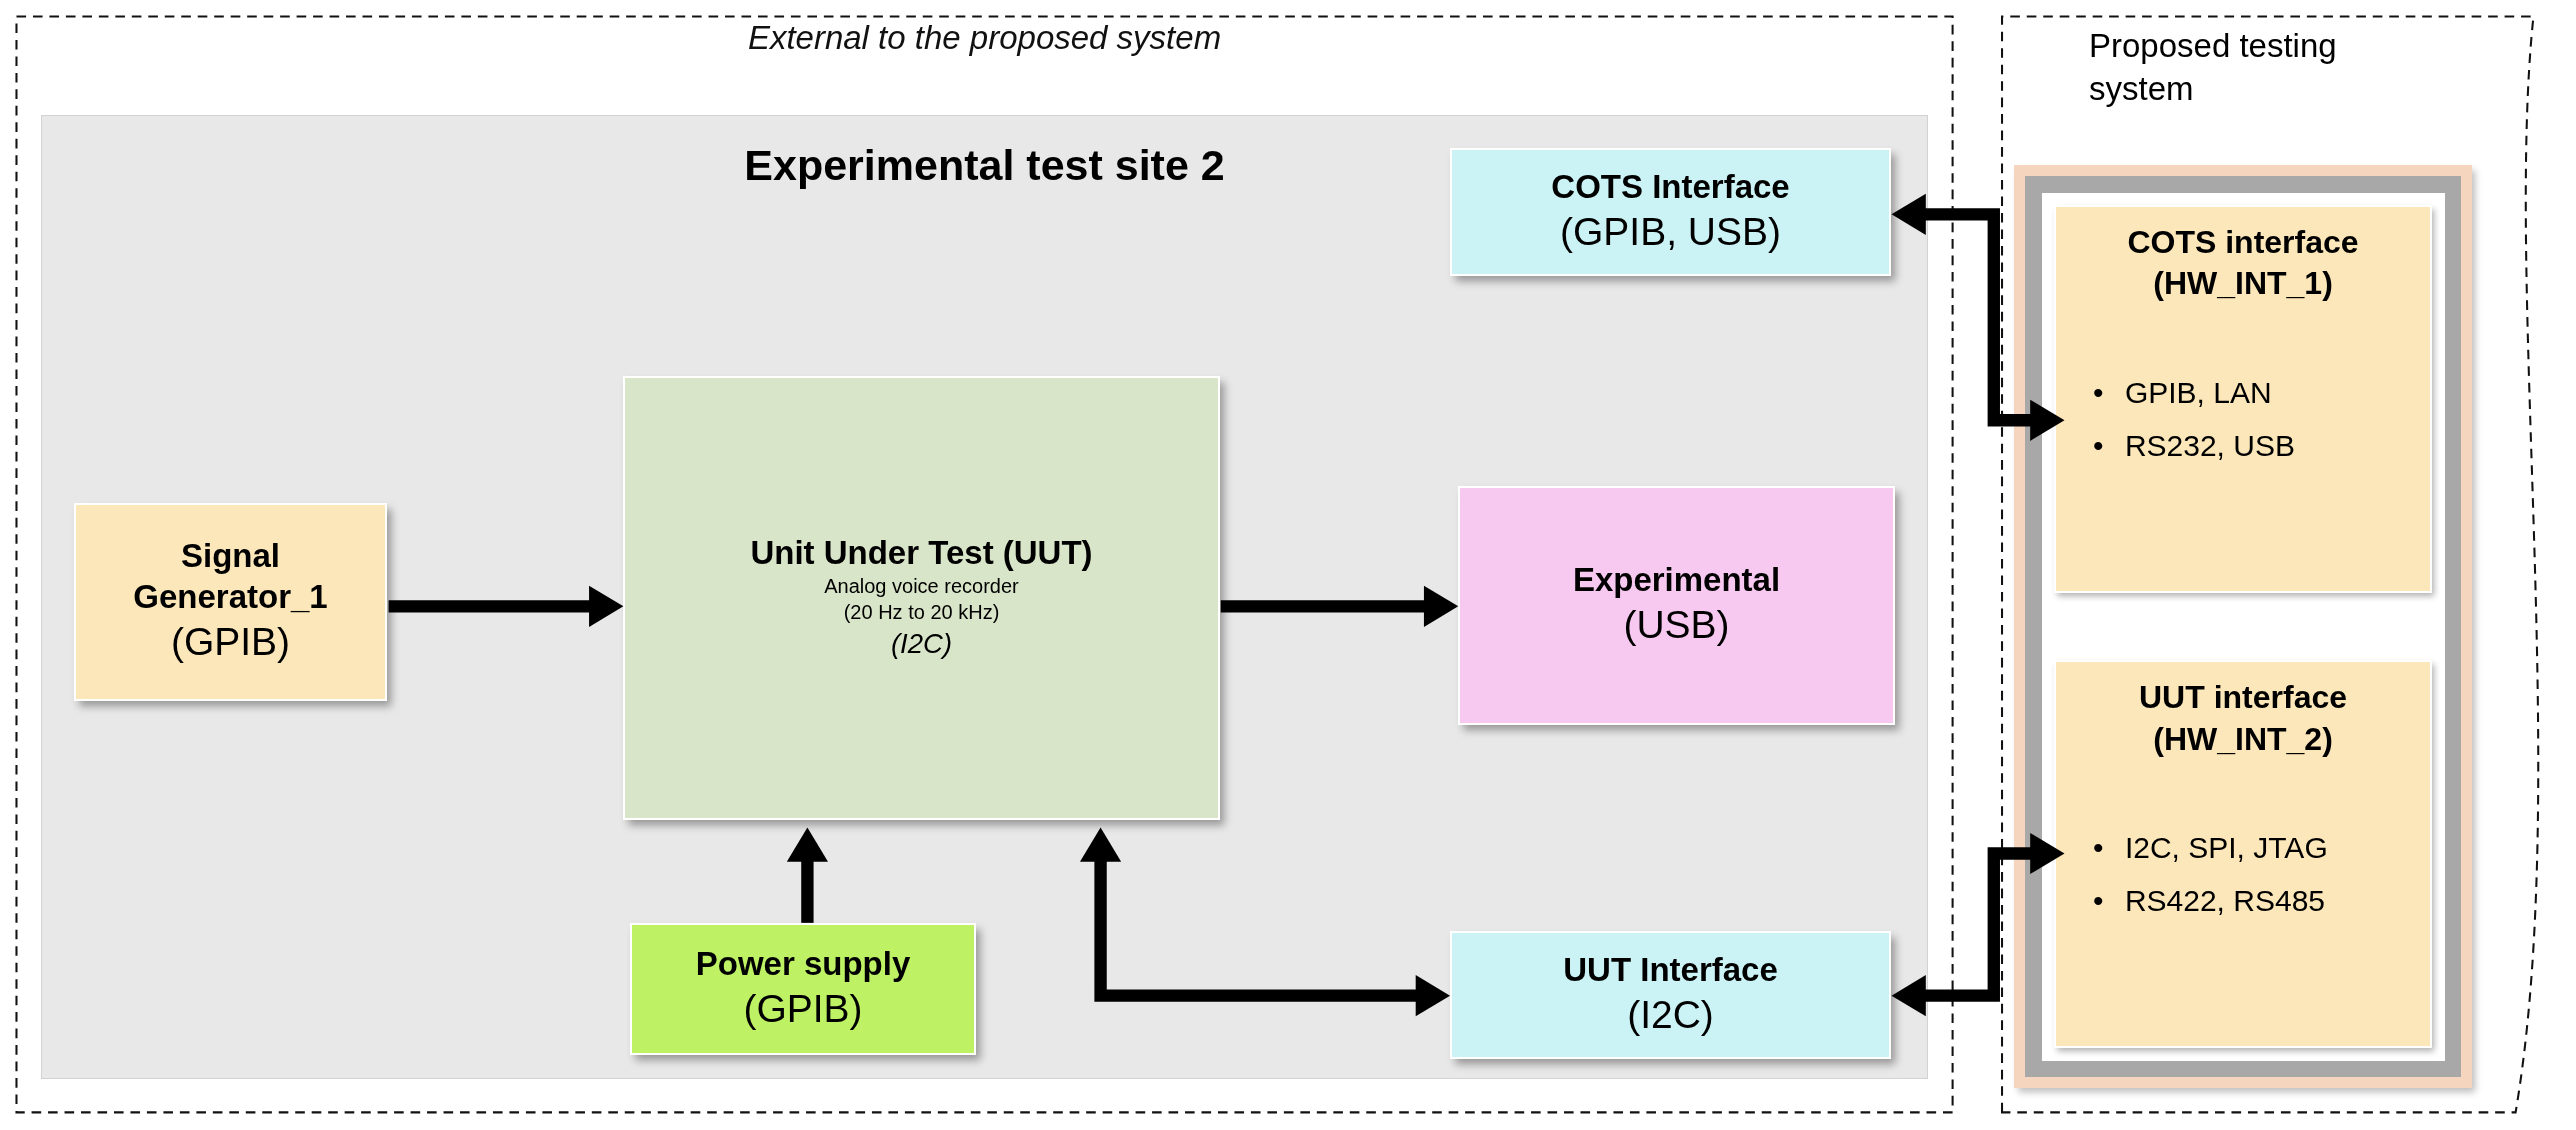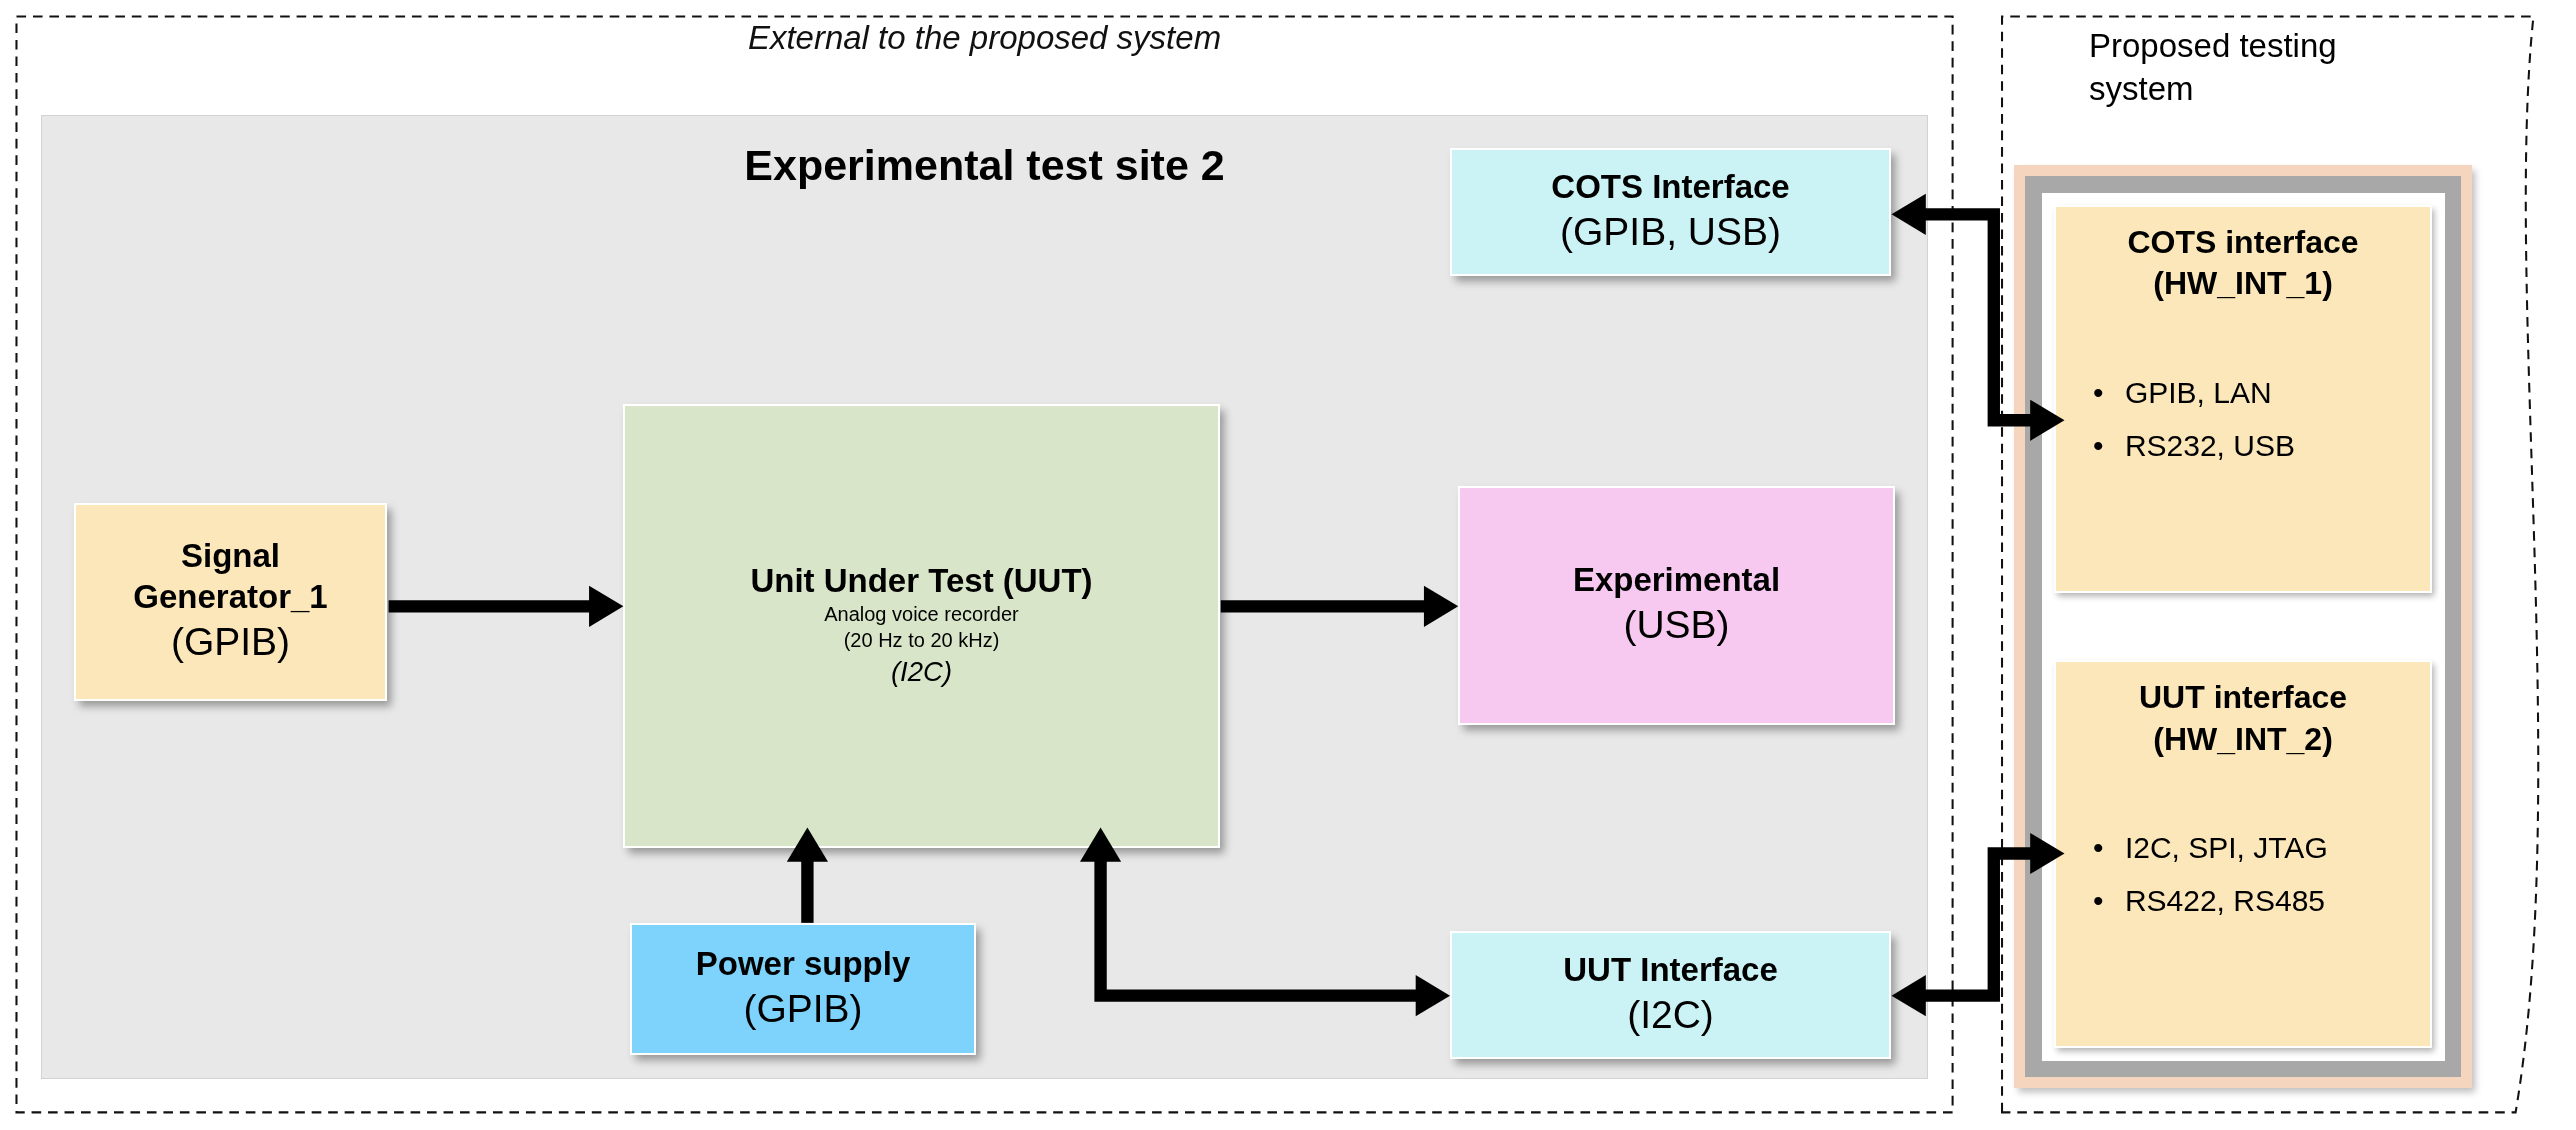--- a/index.html
+++ b/index.html
@@ -56,23 +56,23 @@
     flex-direction: column;
     align-items: center;
     justify-content: center;
     text-align: center;
     padding: 0 8.2px;
   }
   .box-title { font-weight: 700; font-size: 33px; line-height: 1.22; }
   .box-sub   { font-size: 39px; line-height: 1.3; }
 
   .siggen  { left: 74px;  top: 503px;  width: 313px; height: 198px; background: #FBE7B9; }
-  .uut     { left: 623px;  top: 404px;  width: 597px; height: 444px; background: #D9E5C9; }
+  .uut     { left: 623px;  top: 376px;  width: 597px; height: 444px; background: #D9E5C9; }
   .osc     { left: 1458px; top: 486px;  width: 437px; height: 239px; background: #F8C9F0; }
-  .power   { left: 630px;  top: 923px; width: 346px; height: 132px; background: #7dd3fc; }
+  .power   { left: 630px;  top: 923px; width: 346px; height: 132px; background: #bef264; }
   .cots-if { left: 1450px; top: 148px;  width: 441px; height: 128px; background: #CBF3F6; }
   .uut-if  { left: 1450px; top: 931px; width: 441px; height: 128px; background: #CBF3F6; }
 
   .uut-line { font-size: 20px; line-height: 1.3; }
   .uut-bus  { font-size: 27.5px; font-style: italic; line-height: 1.4; }
 
   
   .frame-peach {
     position: absolute;
     left: 2014px; top: 165px; width: 458px; height: 923px;

